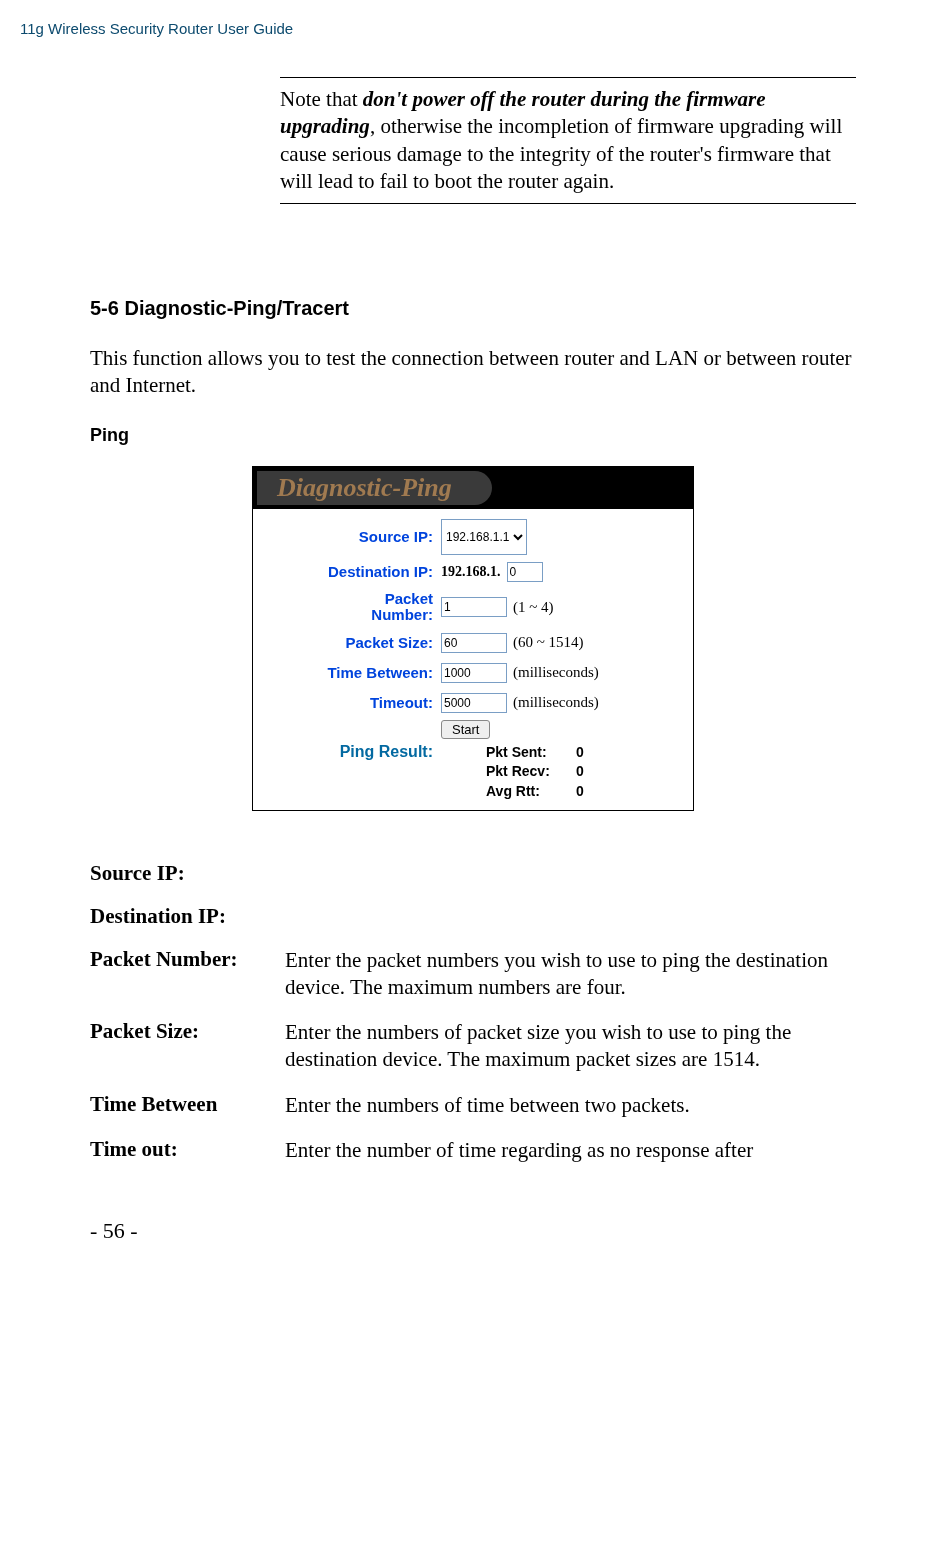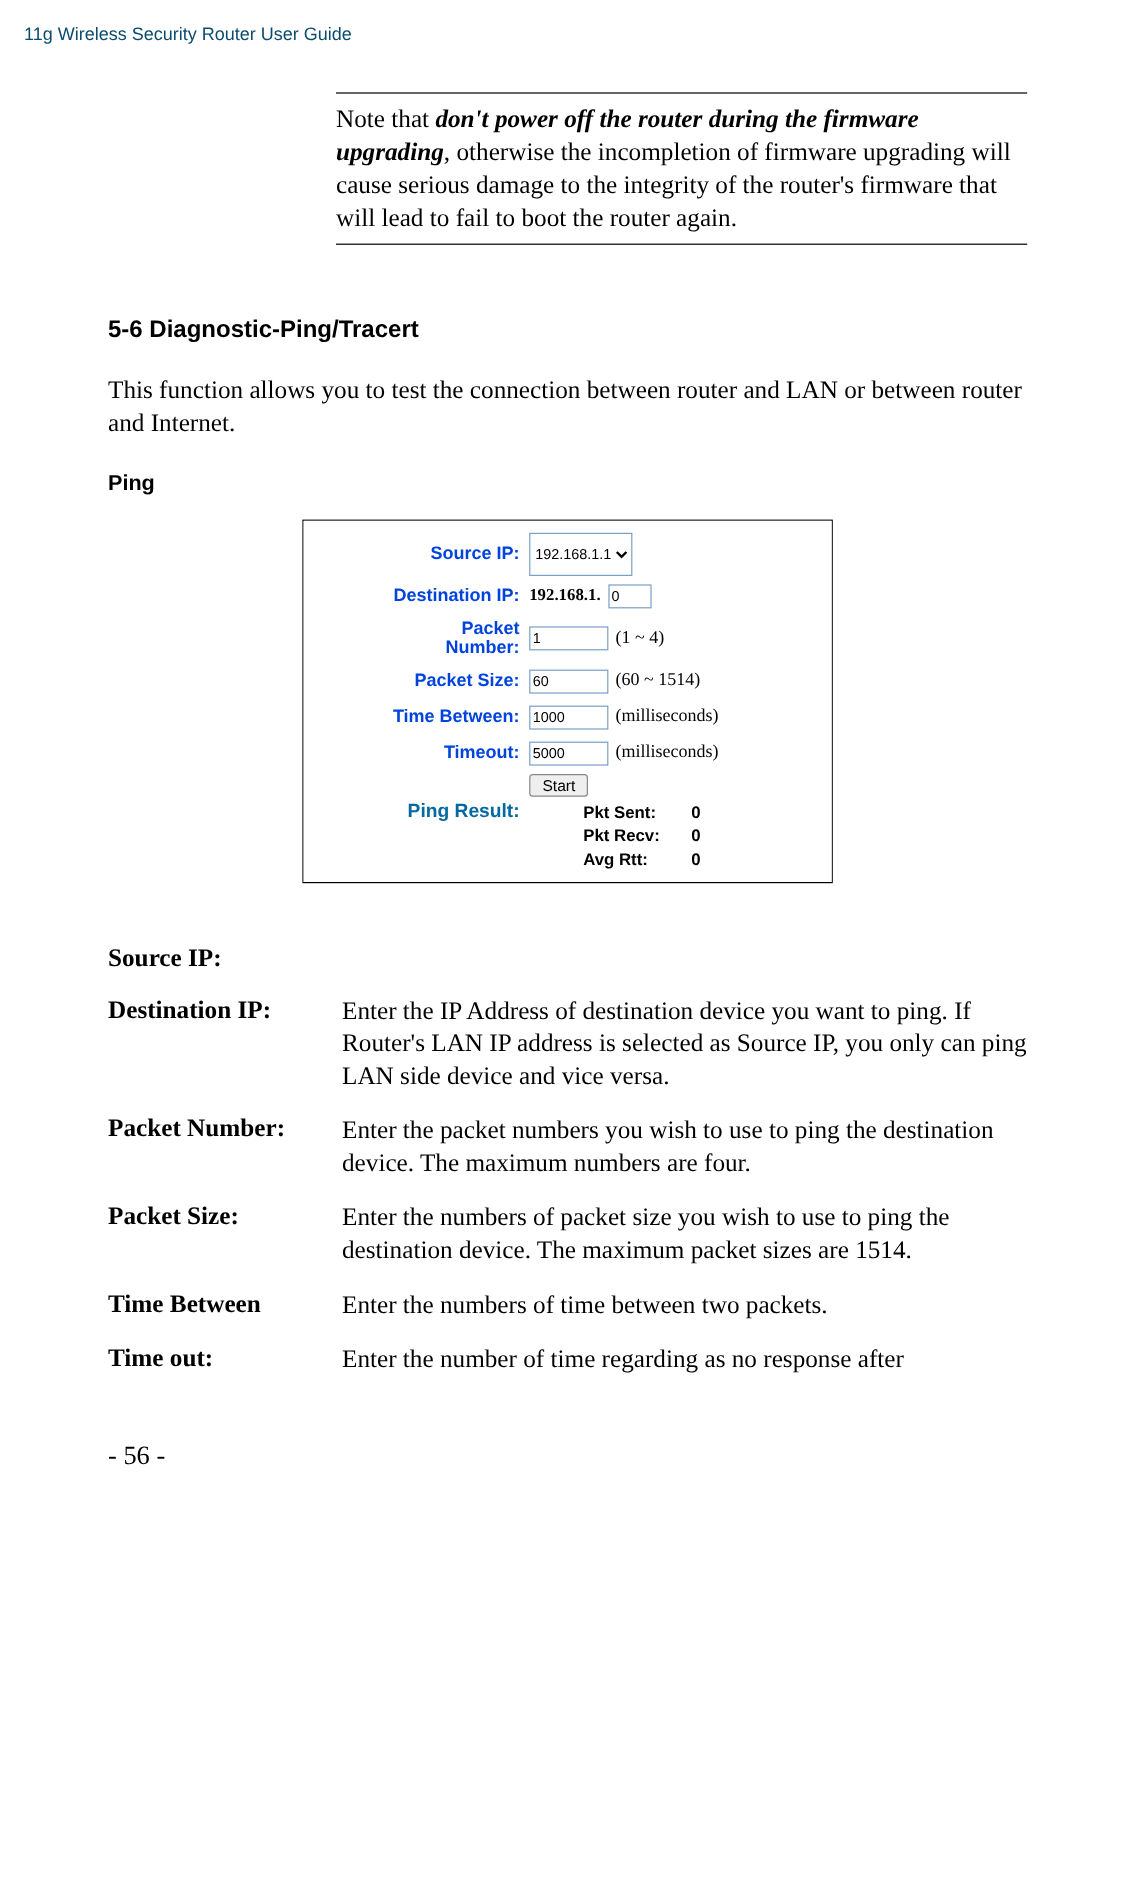--- a/index.html
+++ b/index.html
@@ -20,21 +20,21 @@
       font-size: 15px;
       color: #0c4a6e;
       margin-bottom: 40px;
       margin-left: -70px;
     }
     .note-box {
       border-top: 1px solid #000;
       border-bottom: 1px solid #000;
       margin-left: 190px;
       padding: 8px 0;
-      margin-bottom: 60px;
+      margin-bottom: 93px;
       font-size: 21px;
       line-height: 1.3;
     }
     .note-box .bold-italic {
       font-weight: bold;
       font-style: italic;
     }
     .section-heading {
       font-family: Arial, Helvetica, sans-serif;
       font-size: 20px;
@@ -200,20 +200,23 @@
   </div>
 
   <div class="section-heading">5-6 Diagnostic-Ping/Tracert</div>
 
   <div class="body-text">This function allows you to test the connection between router and LAN or between router and Internet.</div>
 
   <div class="sub-heading">Ping</div>
 
   <div class="screenshot-container">
     <div class="screenshot">
+      <div class="screenshot-title-bar">
+        <span class="screenshot-title">Diagnostic-Ping</span>
+      </div>
       <div class="screenshot-body">
 
         <div class="form-row">
           <div class="form-label">Source IP:</div>
           <div class="form-value">
             <select>
               <option>192.168.1.1</option>
             </select>
           </div>
         </div>
@@ -283,21 +286,20 @@
       </div>
     </div>
   </div>
 
   <div class="definitions">
     <div class="def-row">
       <div class="def-term">Source IP:</div>
     </div>
     <div class="def-row">
       <div class="def-term">Destination IP:</div>
-      <div class="def-desc">Enter the IP Address of destination device you want to ping. If Router's LAN IP address is selected as Source IP, you only can ping LAN side device and vice versa.</div>
     </div>
     <div class="def-row">
       <div class="def-term">Packet Number:</div>
       <div class="def-desc">Enter the packet numbers you wish to use to ping the destination device. The maximum numbers are four.</div>
     </div>
     <div class="def-row">
       <div class="def-term">Packet Size:</div>
       <div class="def-desc">Enter the numbers of packet size you wish to use to ping the destination device. The maximum packet sizes are 1514.</div>
     </div>
     <div class="def-row">

